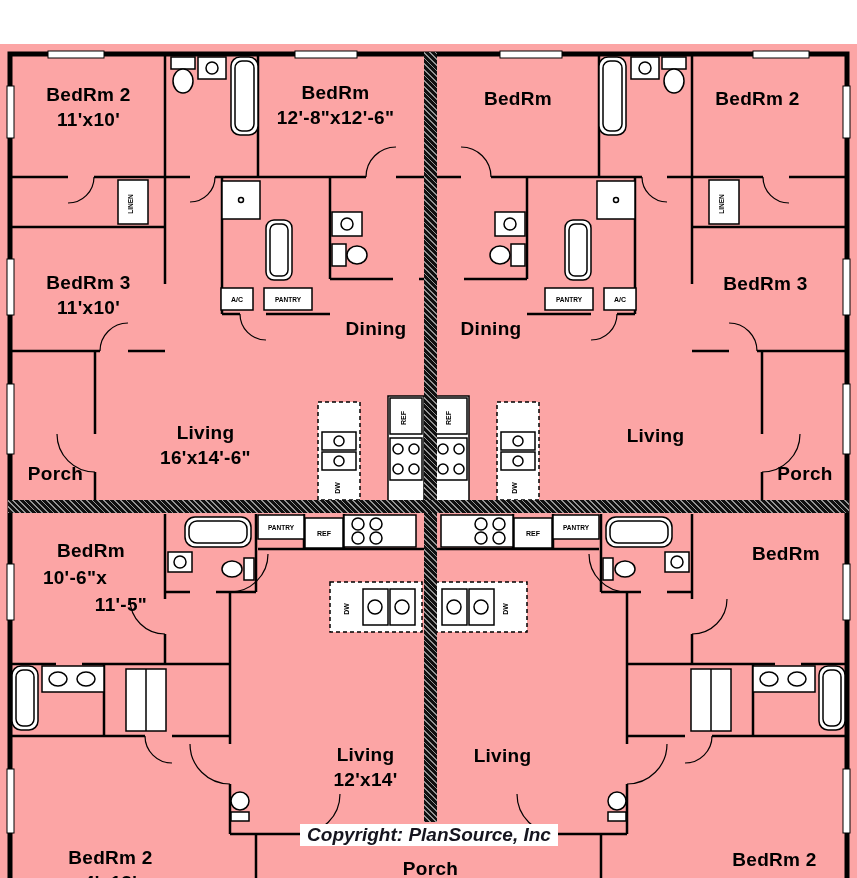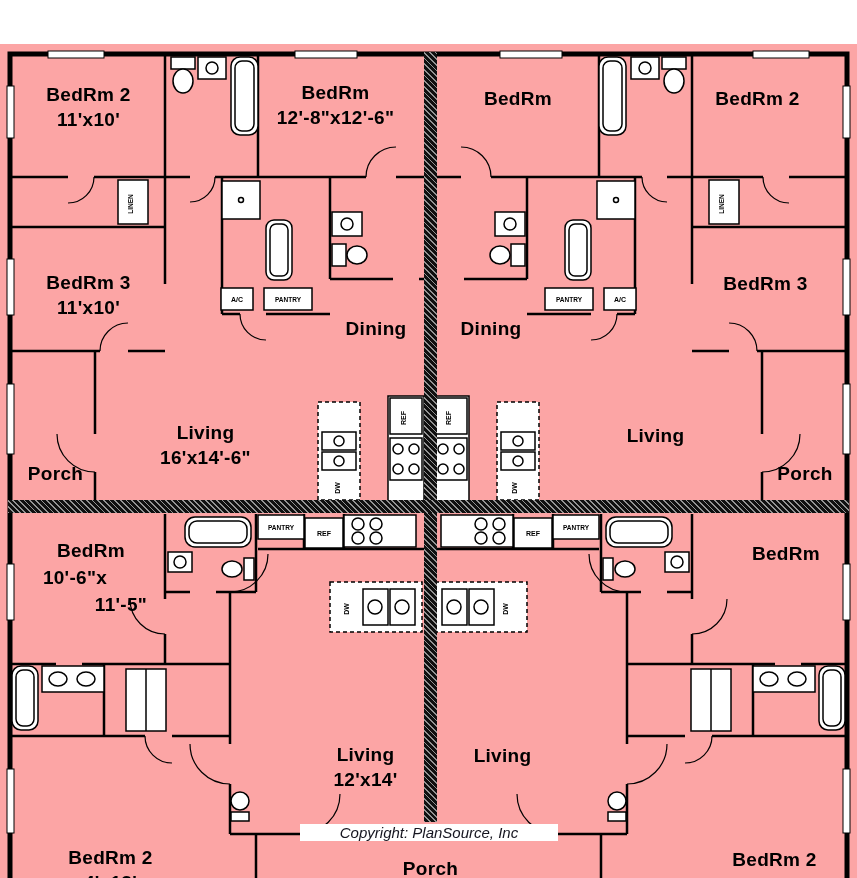--- a/index.html
+++ b/index.html
@@ -11,21 +11,21 @@
   svg.layer { position:absolute; left:0; top:0; z-index:1; }
   .party-wall {
     position:absolute; z-index:2; background-color:#101010;
     background-image:repeating-linear-gradient(45deg, rgba(255,255,255,.55) 0 1.2px, transparent 1.2px 4px);
   }
   .lbl {
     position:absolute; z-index:3; font-weight:700; font-size:19px; line-height:1.34;
     text-align:center; color:#000; letter-spacing:.3px; white-space:nowrap;
   }
   .copyright {
-    position:absolute; z-index:4; font-weight:400; font-style:italic; font-size:15px;
+    position:absolute; z-index:4; font-weight:700; font-style:italic; font-size:19px;
     text-align:center; color:#15151f; white-space:nowrap; background:#fff; padding:0 4px;
   }
 </style>
 </head>
 <body>
 
 <div class="plan">
 
   <svg class="layer" width="857" height="878" viewBox="0 0 857 878">
 

